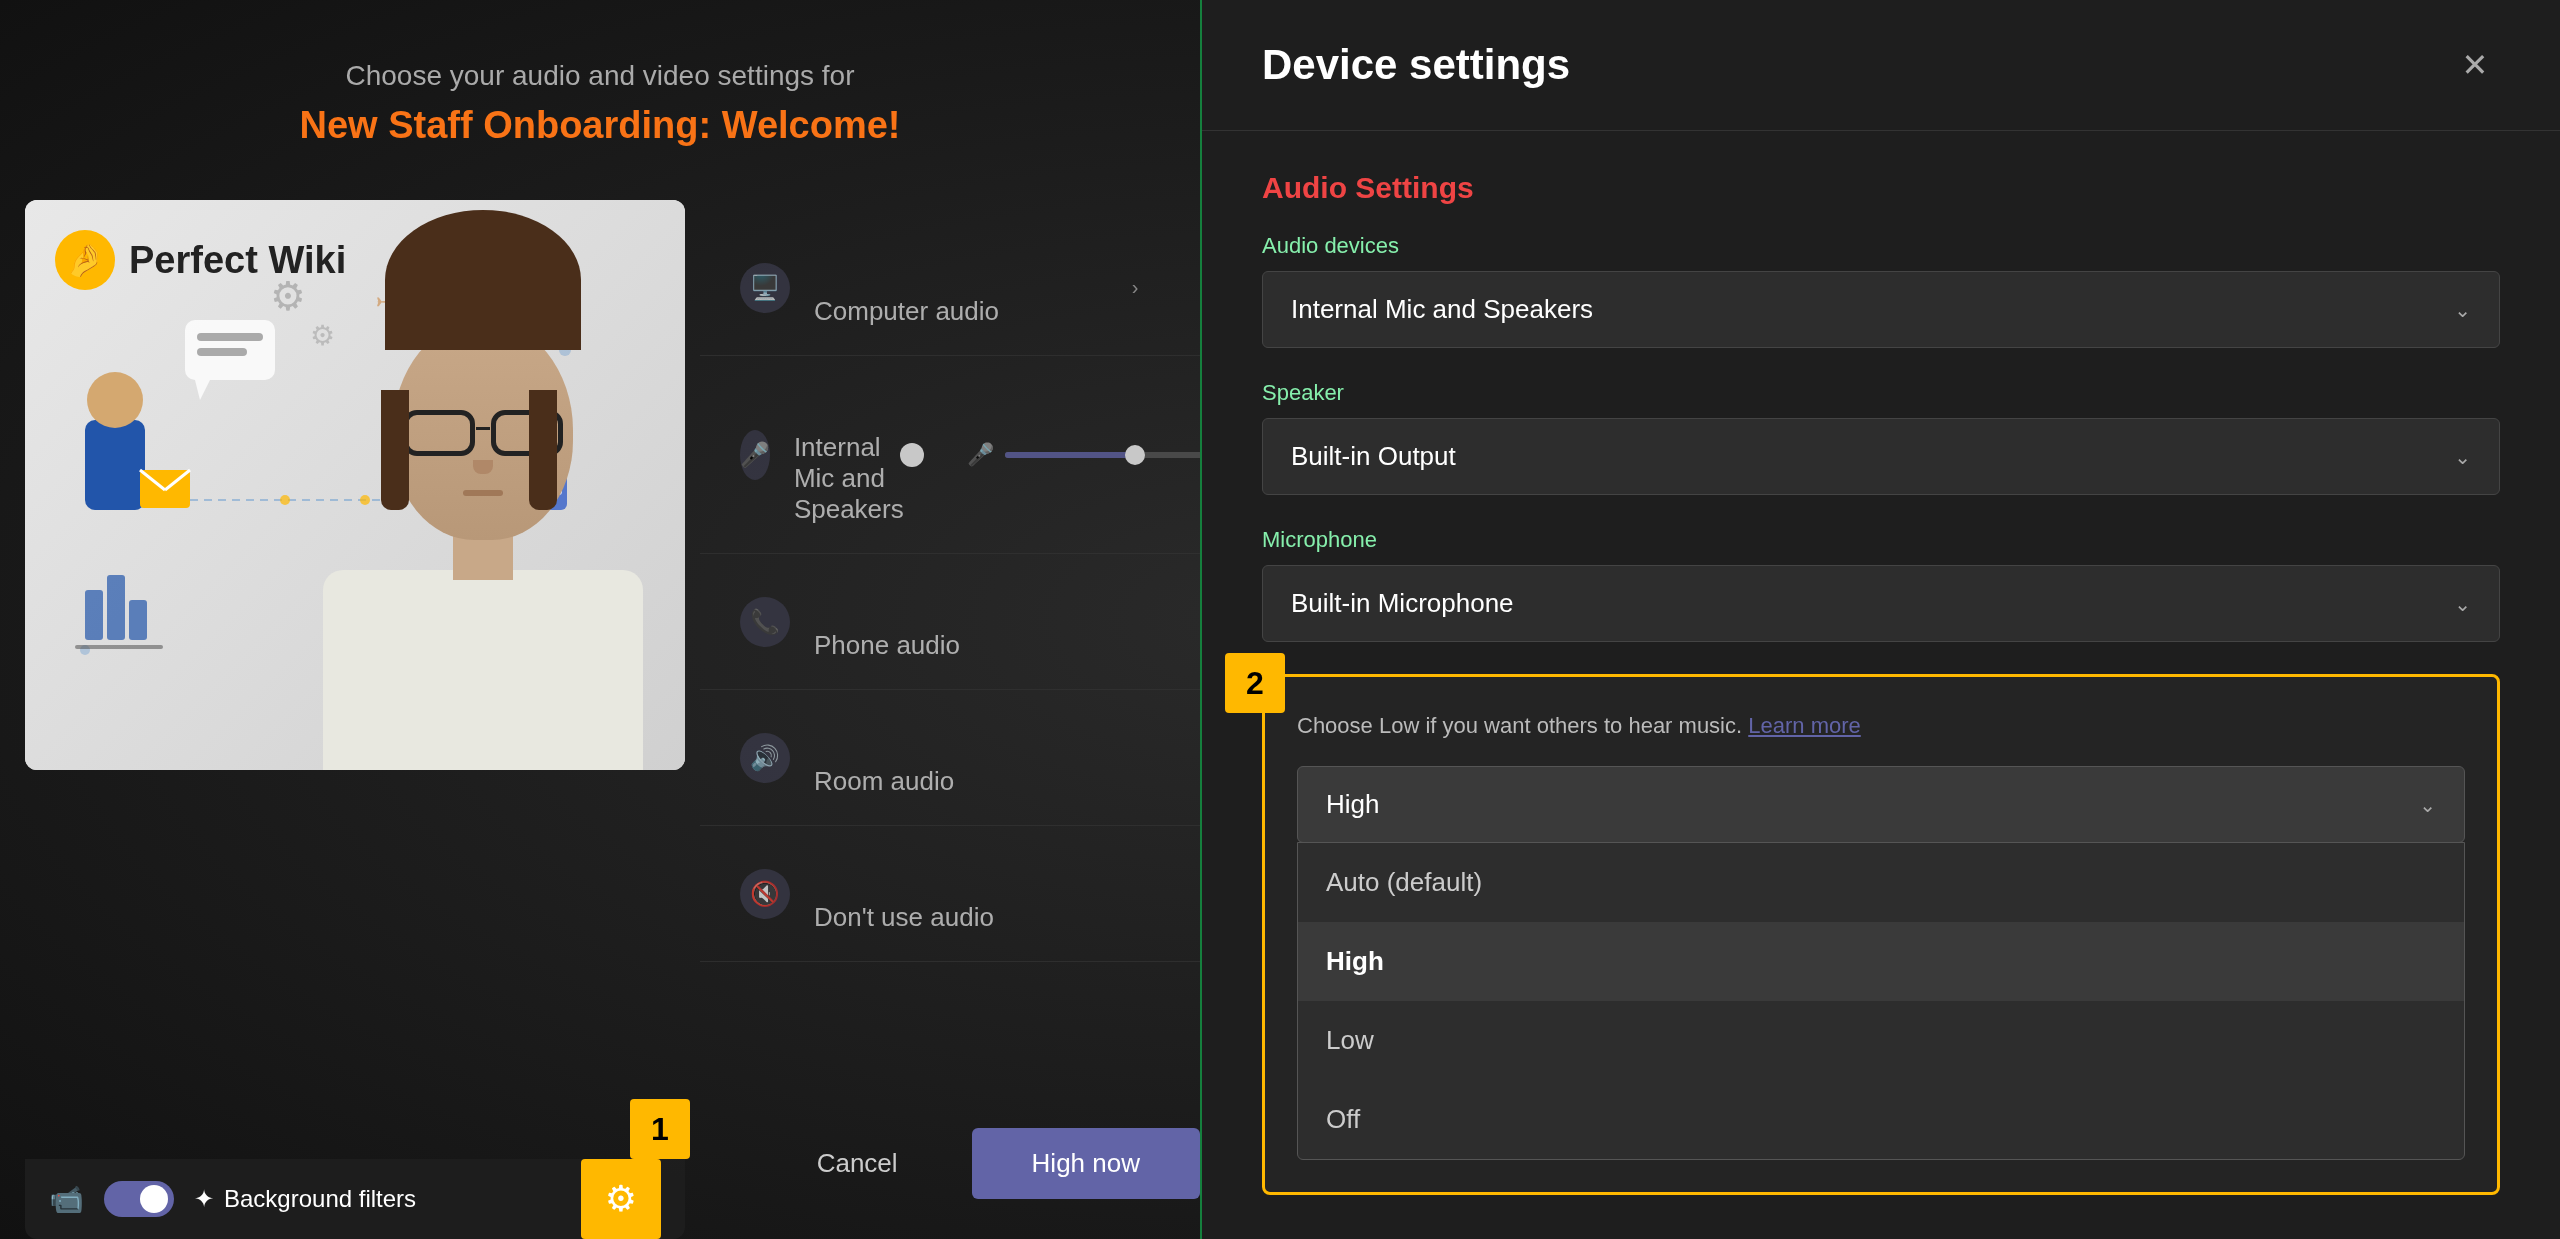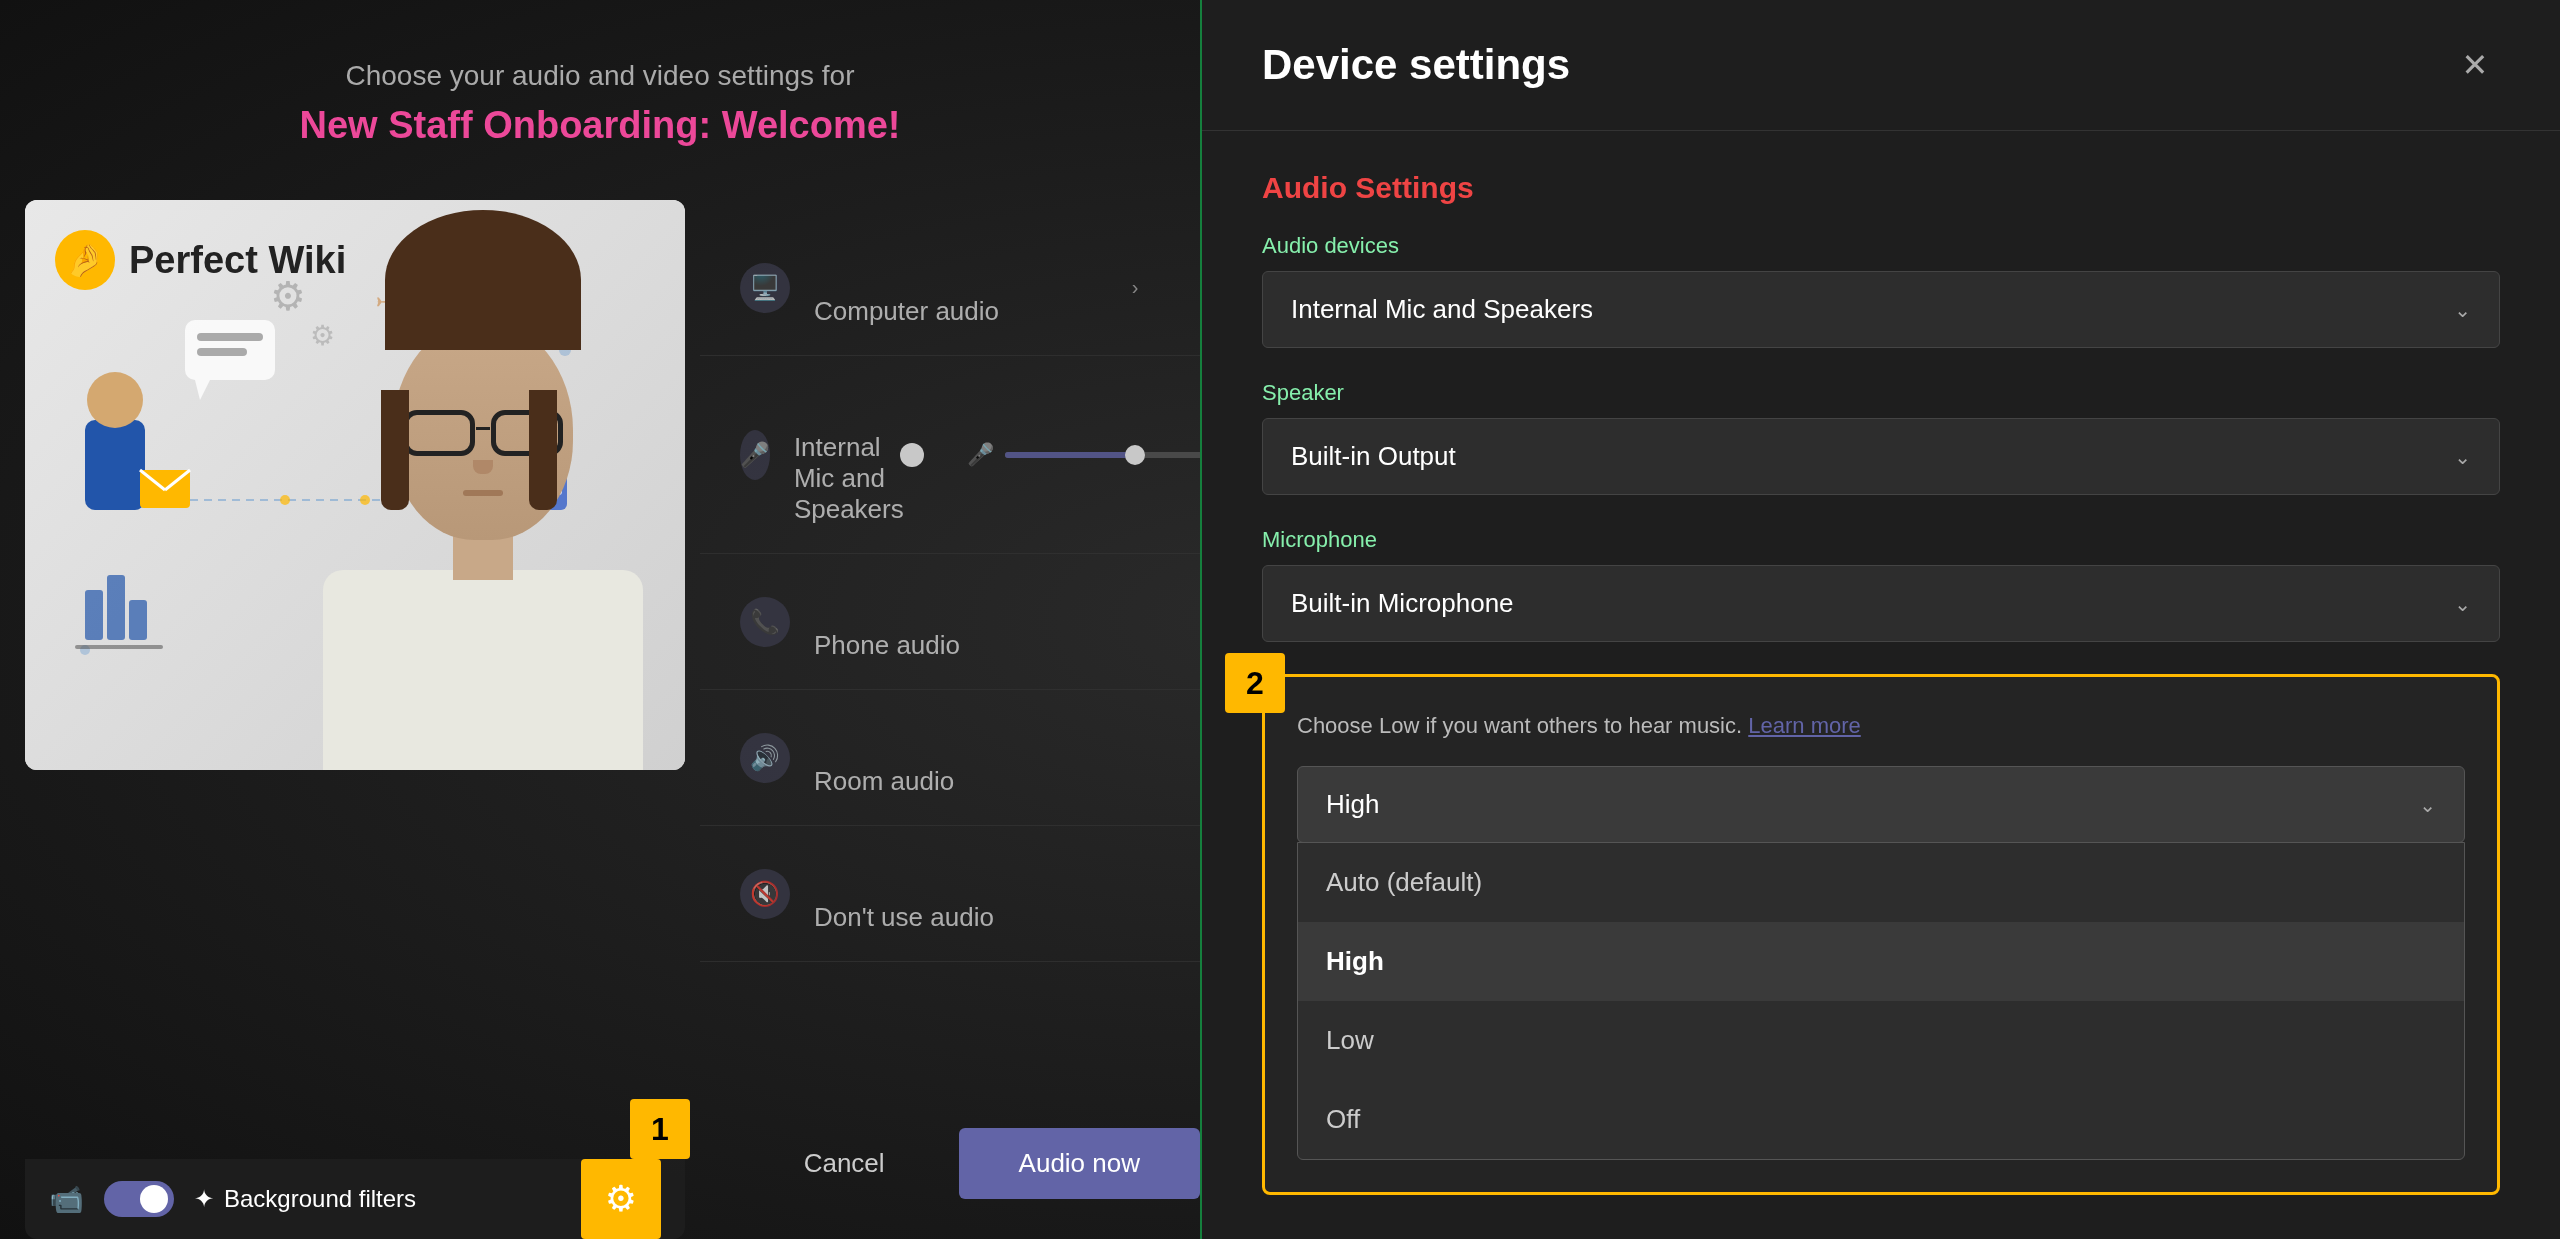--- a/index.html
+++ b/index.html
@@ -27,21 +27,21 @@
       left: 0;
       right: 1360px;
       text-align: center;
     }
     .header-subtitle {
       color: #aaa;
       font-size: 28px;
       margin-bottom: 12px;
     }
     .header-title {
-      color: #ec4899;
+      color: #f97316;
       font-size: 38px;
       font-weight: 700;
     }
 
     
     .video-preview {
       position: absolute;
       top: 200px;
       left: 25px;
       width: 660px;
@@ -582,21 +582,21 @@
   <div class="audio-option-row">
     <div class="audio-icon">🔇</div>
     <div class="audio-row-info">
       <div class="audio-row-title">Don't use audio</div>
     </div>
   </div>
 </div>
 
 <div class="bottom-actions">
   <button class="cancel-btn">Cancel</button>
-  <button class="join-btn">Audio now</button>
+  <button class="join-btn">High now</button>
 </div>
 
 <div class="device-settings-panel">
   <div class="panel-header">
     <div class="panel-title">Device settings</div>
     <div class="close-btn">
       <span>✕</span>
     </div>
   </div>
 

